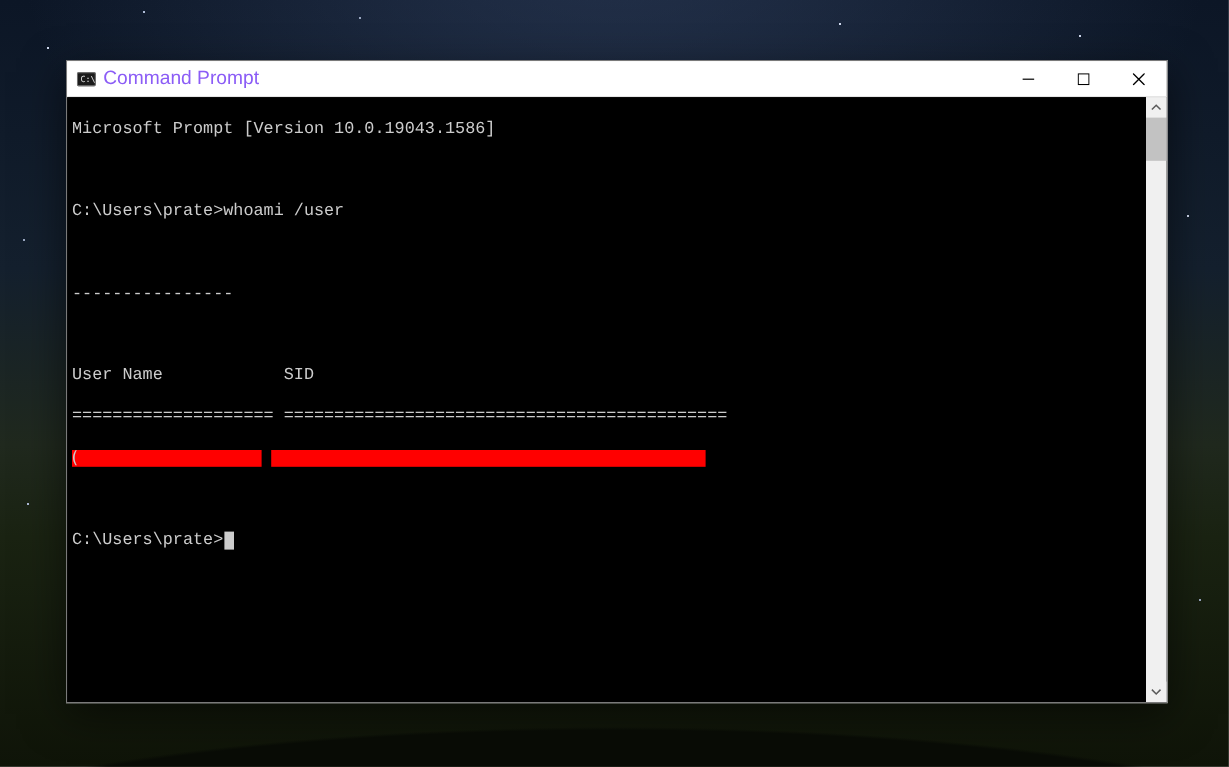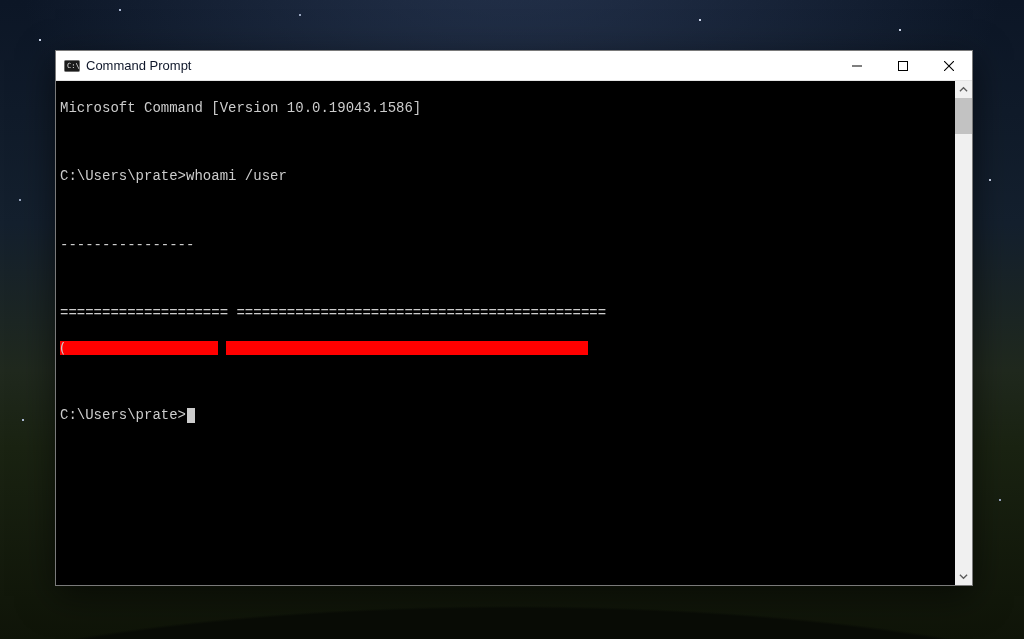--- a/index.html
+++ b/index.html
@@ -50,21 +50,21 @@
       background: #ffffff;
       display: flex; align-items: center;
       border-bottom: 1px solid #e5e5e5;
       user-select: none;
     }
     .titlebar .icon {
       width: 16px; height: 16px;
       margin: 0 6px 0 8px;
       display:inline-flex; align-items:center; justify-content:center;
     }
-    .title { font-size: 13px; color: #0f172a; flex: 0 0 auto; }
+    .title { font-size: 16px; color: #8b5cf6; flex: 0 0 auto; }
     .spacer { flex: 1 1 auto; }
     .winbtn {
       width: 46px; height: 30px;
       display:flex; align-items:center; justify-content:center;
       color:#000;
     }
     .winbtn svg { display:block; }
 
     .client {
       flex: 1 1 auto;
@@ -148,26 +148,27 @@
     </div>
     <div class="winbtn close" title="Close">
       <svg width="10" height="10" viewBox="0 0 10 10">
           <path d="M0 0 L10 10 M10 0 L0 10" stroke="currentColor" stroke-width="1.1"></path>
         </svg>
     </div>
   </div>
 
   <div class="client">
     <div class="terminal">
-<div>Microsoft Command [Version 10.0.19043.1586]</div>
+<div>Microsoft Prompt [Version 10.0.19043.1586]</div>
 <div class="blank"></div>
 <div>C:\Users\prate&gt;whoami /user</div>
 <div class="blank"></div>
 <div>----------------</div>
 <div class="blank"></div>
+<div>User Name            SID</div>
 <div>==================== ============================================</div>
 <div class="redact-row">
   <span class="redact" id="redact-user" style="width: 158px;"><span class="paren">(</span></span>
   <span class="redact" id="redact-sid" style="width: 362px;"></span>
 </div>
 <div class="blank"></div>
 <div><span>C:\Users\prate&gt;</span><span class="cursor"></span></div>
     </div>
 
     <div class="scrollbar">

